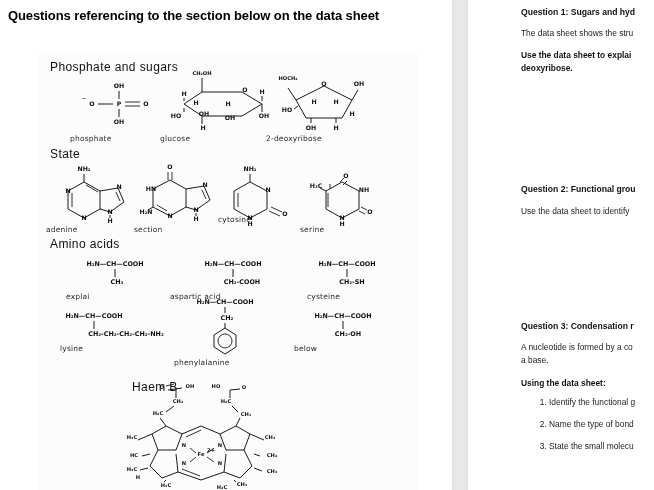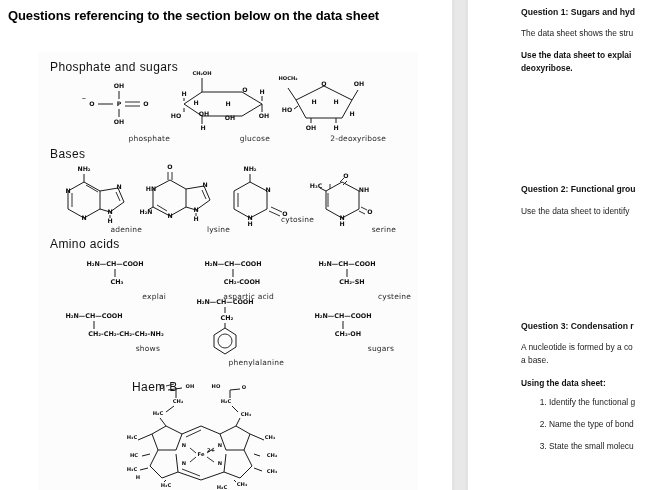--- a/index.html
+++ b/index.html
@@ -29,21 +29,21 @@
     background: #fcfcfc;
   }
 
   .sect-head {
     position: absolute;
     font-family: Liberation Sans, sans-serif;
     font-size: 12px; color: #111; letter-spacing: 0.4px;
   }
   .struct { position: absolute; font-weight: bold; }
   .cap {
-    position: absolute; text-align: right;
+    position: absolute; text-align: left;
     font-family: "DejaVu Sans", sans-serif;
     font-size: 7.5px; color: #2a2a2a; letter-spacing: 0.2px;
     white-space: nowrap;
   }
   svg { display: block; overflow: visible; }
   .bond { stroke:#1a1a1a; stroke-width:1; fill:none; }
   .bond2 { stroke:#1a1a1a; stroke-width:0.9; fill:none; }
   .atom {
     font-family:"DejaVu Sans", sans-serif; font-size:6.2px;
     fill:#111; text-anchor:middle; dominant-baseline:middle;
@@ -159,21 +159,21 @@
           <line class="bond" x1="24" y1="36" x2="20" y2="39"></line>
           <text class="atom" x="78" y="44">H</text>
           <text class="atom" x="37" y="58">OH</text>
           <text class="atom" x="62" y="58">H</text>
           <line class="bond" x1="37" y1="48" x2="37" y2="53"></line>
           <line class="bond" x1="62" y1="48" x2="62" y2="53"></line>
         </svg>
       </div>
       <div class="cap" style="left:228px; top:82px; width:120px;">2-deoxyribose</div>
 
-      <div class="sect-head" style="left:12px; top:95px;">Bases</div>
+      <div class="sect-head" style="left:12px; top:95px;">State</div>
 
       <div class="struct" style="left:18px; top:112px;">
         <svg width="76" height="60" viewBox="0 0 76 60" aria-hidden="true">
           <text class="atom" x="28" y="5">NH₂</text>
           <line class="bond" x1="28" y1="10" x2="28" y2="18"></line>
           <polyline class="bond" points="28,18 12,27 12,45 28,54 44,45 44,27 28,18"></polyline>
           <line class="bond2" x1="16" y1="29" x2="16" y2="43"></line>
           <line class="bond2" x1="30" y1="21" x2="42" y2="28"></line>
           <polyline class="bond" points="44,27 62,24 68,38 54,48 44,45"></polyline>
           <line class="bond2" x1="60" y1="28" x2="64" y2="37"></line>
@@ -199,21 +199,21 @@
           <text class="atom" x="32" y="54">N</text>
           <text class="atom" x="8" y="50">H₂N</text>
           <line class="bond" x1="15" y1="45" x2="10" y2="48"></line>
           <text class="atom" x="67" y="23">N</text>
           <text class="atom" x="58" y="48">N</text>
           <text class="atom" x="58" y="57">H</text>
           <line class="bond" x1="58" y1="51" x2="58" y2="54"></line>
           <line class="bond2" x1="19" y1="43" x2="29" y2="49"></line>
         </svg>
       </div>
-      <div class="cap" style="left:96px; top:173px; width:96px;">lysine</div>
+      <div class="cap" style="left:96px; top:173px; width:96px;">section</div>
 
       <div class="struct" style="left:188px; top:112px;">
         <svg width="70" height="60" viewBox="0 0 70 60" aria-hidden="true">
           <text class="atom" x="24" y="5">NH₂</text>
           <line class="bond" x1="24" y1="10" x2="24" y2="18"></line>
           <polyline class="bond" points="24,18 8,27 8,45 24,54 41,45 41,27 24,18"></polyline>
           <line class="bond2" x1="12" y1="29" x2="12" y2="43"></line>
           <text class="atom" x="42" y="26">N</text>
           <text class="atom" x="24" y="54">N</text>
           <text class="atom" x="24" y="60">H</text>
@@ -273,42 +273,42 @@
       </div>
       <div class="cap" style="left:269px; top:240px; width:104px;">cysteine</div>
 
       <div class="struct" style="left:8px; top:258px;">
         <svg width="140" height="34" viewBox="0 0 140 34" aria-hidden="true">
           <text class="aa-text" x="48" y="6">H₂N—CH—COOH</text>
           <line class="bond" x1="48" y1="11" x2="48" y2="19"></line>
           <text class="aa-text" x="80" y="24">CH₂-CH₂-CH₂-CH₂-NH₂</text>
         </svg>
       </div>
-      <div class="cap" style="left:22px; top:292px; width:100px;">shows</div>
+      <div class="cap" style="left:22px; top:292px; width:100px;">lysine</div>
 
       <div class="struct" style="left:132px; top:244px;">
         <svg width="112" height="62" viewBox="0 0 112 62" aria-hidden="true">
           <text class="aa-text" x="55" y="6">H₂N—CH—COOH</text>
           <line class="bond" x1="55" y1="11" x2="55" y2="17"></line>
           <text class="aa-text" x="57" y="22">CH₂</text>
           <line class="bond" x1="55" y1="27" x2="55" y2="32"></line>
           <polyline class="bond" points="55,32 44,39 44,51 55,58 66,51 66,39 55,32"></polyline>
           <circle class="bond2" cx="55" cy="45" r="7"></circle>
         </svg>
       </div>
       <div class="cap" style="left:136px; top:306px; width:110px;">phenylalanine</div>
 
       <div class="struct" style="left:250px; top:258px;">
         <svg width="110" height="34" viewBox="0 0 110 34" aria-hidden="true">
           <text class="aa-text" x="55" y="6">H₂N—CH—COOH</text>
           <line class="bond" x1="55" y1="11" x2="55" y2="19"></line>
           <text class="aa-text" x="60" y="24">CH₂-OH</text>
         </svg>
       </div>
-      <div class="cap" style="left:256px; top:292px; width:100px;">sugars</div>
+      <div class="cap" style="left:256px; top:292px; width:100px;">below</div>
 
       <div class="sect-head" style="left:94px; top:328px;">Haem B</div>
 
       <div class="struct" style="left:66px; top:330px;">
         <svg width="200" height="108" viewBox="0 0 200 108" aria-hidden="true">
 
           <text class="atom-sm" x="58" y="6">O</text>
           <text class="atom-sm" x="86" y="5">OH</text>
           <text class="atom-sm" x="112" y="5">HO</text>
           <text class="atom-sm" x="140" y="6">O</text>

